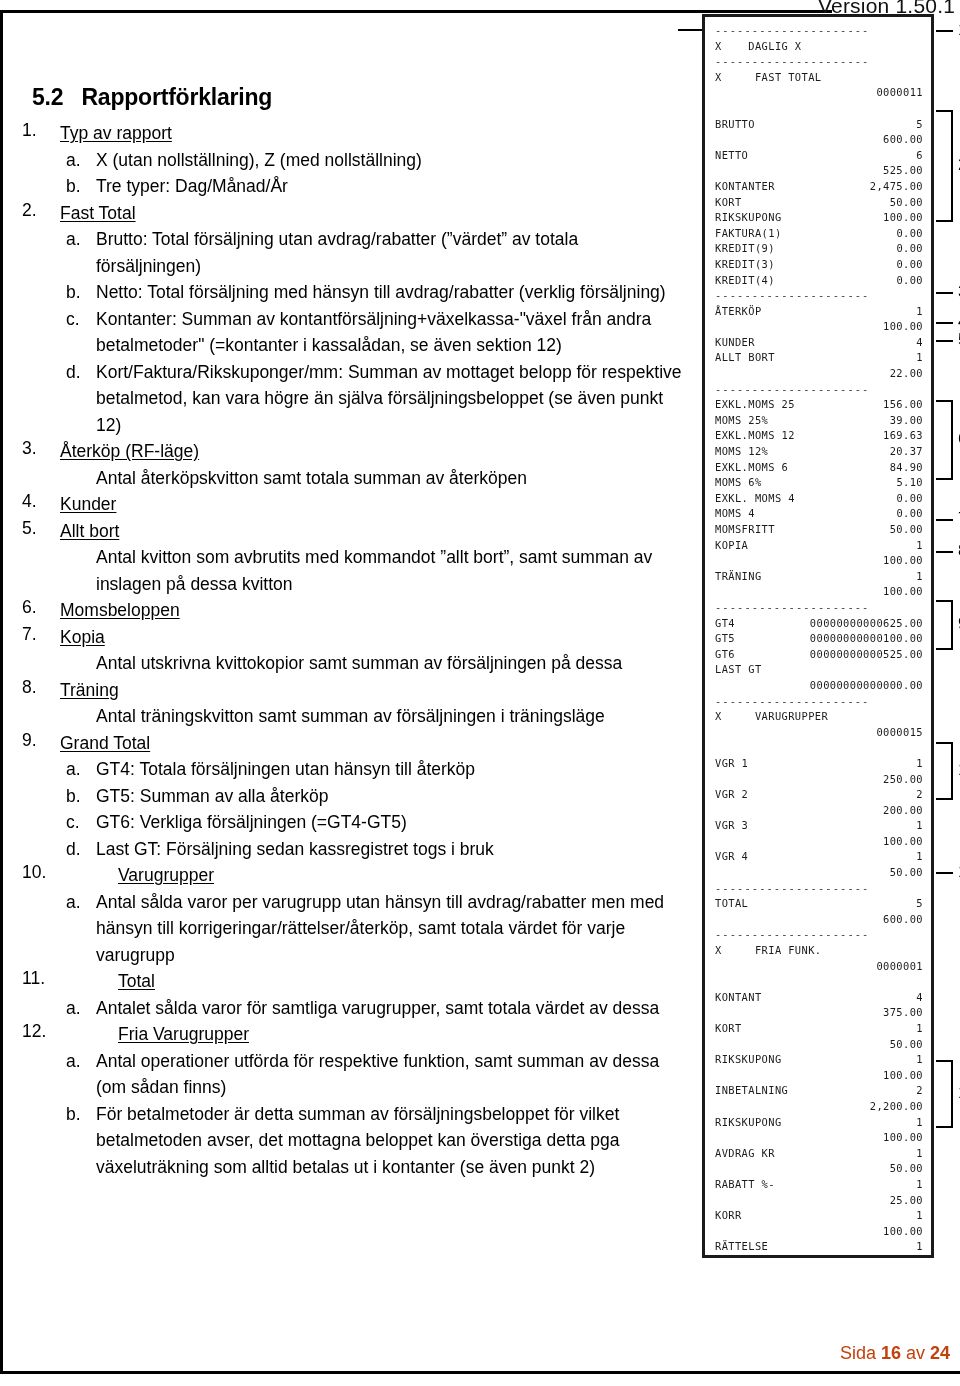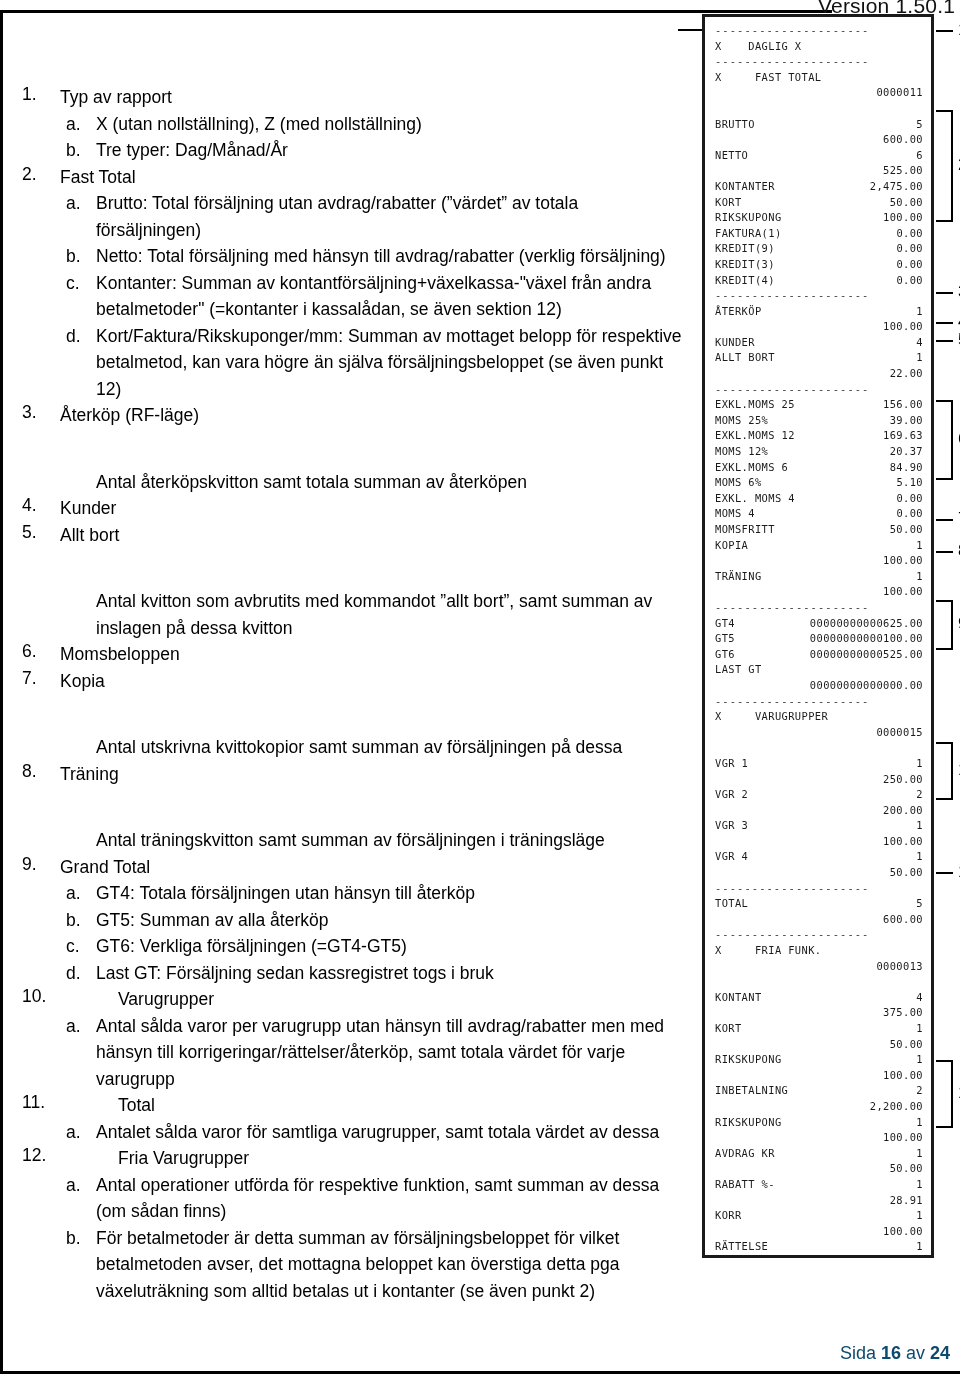--- a/index.html
+++ b/index.html
@@ -33,21 +33,21 @@
   .version {
     position: absolute; left: 818px; top: -6px;
     font-size: 21px; color: #111;
     letter-spacing: 0.2px;
     white-space: nowrap;
   }
 
   
   .footer {
     position: absolute; right: 10px; bottom: 22px;
-    font-size: 18px; color: #0c4a6e;
+    font-size: 18px; color: #c2410c;
     white-space: nowrap;
   }
   .footer b { font-weight: bold; }
 
   
   .doc {
     position: absolute;
     left: 14px; top: 84px;
     width: 672px;
   }
@@ -71,30 +71,30 @@
   ol.lvl1 > li > .marker {
     position: absolute; left: 8px; top: 0;
     width: 34px;
     font-size: 17.5px;
     text-align: left;
   }
   .heading-u {
     display: inline-block;
     font-size: 17.5px;
     line-height: 26.5px;
+    text-decoration: underline;
     text-underline-offset: 2px;
   }
   .heading-u.indented { margin-left: 58px; }
 
   .plain {
     font-size: 17.5px;
     line-height: 26.5px;
     margin-left: 36px;
     max-width: 620px;
-    margin-top: 40px;
   }
 
   ol.lvl2 {
     list-style: none;
     margin: 0; padding: 0;
   }
   ol.lvl2 > li {
     position: relative;
     padding-left: 36px;
     font-size: 17.5px;
@@ -169,20 +169,23 @@
 <div class="edge-left"></div>
 <div class="rule-bottom"></div>
 
 <div class="version">Version 1.50.1</div>
 
 <div class="footer">
   <span>Sida </span><b>16</b><span> av </span><b>24</b>
 </div>
 
 <div class="doc">
+  <h2 class="sec-title">
+    <span class="num">5.2</span><span>Rapportförklaring</span>
+  </h2>
   <ol class="lvl1" id="outline">
       <li><span class="marker">1.</span><span class="heading-u">Typ av rapport</span><ol class="lvl2">
           <li>
             <span class="marker2">a.</span>
             <span class="txt">X (utan nollställning), Z (med nollställning)</span>
           </li>
           <li>
             <span class="marker2">b.</span>
             <span class="txt">Tre typer: Dag/Månad/År</span>
           </li>
@@ -310,36 +313,36 @@
       <div class="r r-right">200.00</div>
       <div class="r r-row"><span class="lbl">VGR 3</span><span class="val">1</span></div>
       <div class="r r-right">100.00</div>
       <div class="r r-row"><span class="lbl">VGR 4</span><span class="val">1</span></div>
       <div class="r r-right">50.00</div>
       <div class="r dash">---------------------</div>
       <div class="r r-row"><span class="lbl">TOTAL</span><span class="val">5</span></div>
       <div class="r r-right">600.00</div>
       <div class="r dash">---------------------</div>
       <div class="r r-row"><span class="lbl">X     FRIA FUNK.</span><span class="val"></span></div>
-      <div class="r r-right">0000013</div>
+      <div class="r r-right">0000001</div>
       <div class="r blank"></div>
       <div class="r r-row"><span class="lbl">KONTANT</span><span class="val">4</span></div>
       <div class="r r-right">375.00</div>
       <div class="r r-row"><span class="lbl">KORT</span><span class="val">1</span></div>
       <div class="r r-right">50.00</div>
       <div class="r r-row"><span class="lbl">RIKSKUPONG</span><span class="val">1</span></div>
       <div class="r r-right">100.00</div>
       <div class="r r-row"><span class="lbl">INBETALNING</span><span class="val">2</span></div>
       <div class="r r-right">2,200.00</div>
       <div class="r r-row"><span class="lbl">RIKSKUPONG</span><span class="val">1</span></div>
       <div class="r r-right">100.00</div>
       <div class="r r-row"><span class="lbl">AVDRAG KR</span><span class="val">1</span></div>
       <div class="r r-right">50.00</div>
       <div class="r r-row"><span class="lbl">RABATT %-</span><span class="val">1</span></div>
-      <div class="r r-right">28.91</div>
+      <div class="r r-right">25.00</div>
       <div class="r r-row"><span class="lbl">KORR</span><span class="val">1</span></div>
       <div class="r r-right">100.00</div>
       <div class="r r-row"><span class="lbl">RÄTTELSE</span><span class="val">1</span></div>
       <div class="r r-right">50.00</div>
     </div>
 </div>
 
 <div class="brackets" id="brackets">
     <div class="bk" style="left: 236px; top: 30px;">
       <div class="tick"></div>

